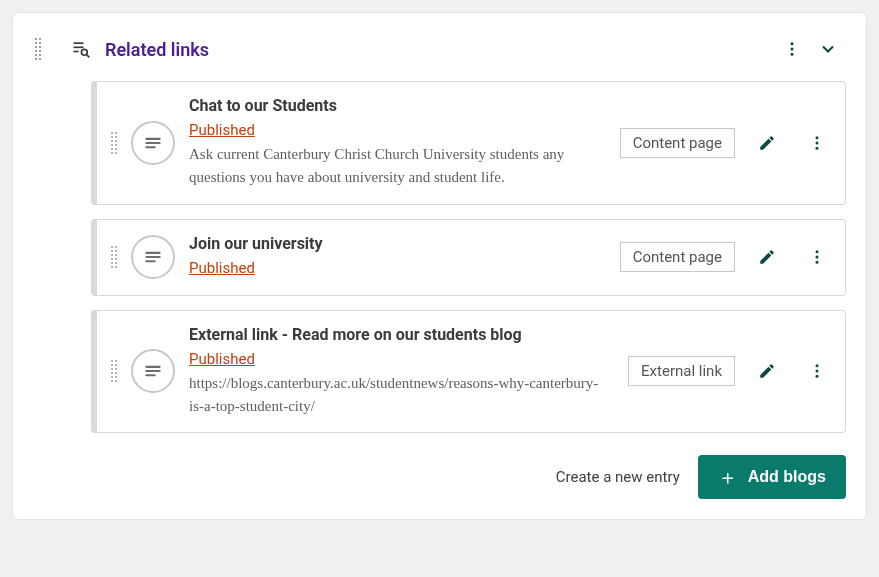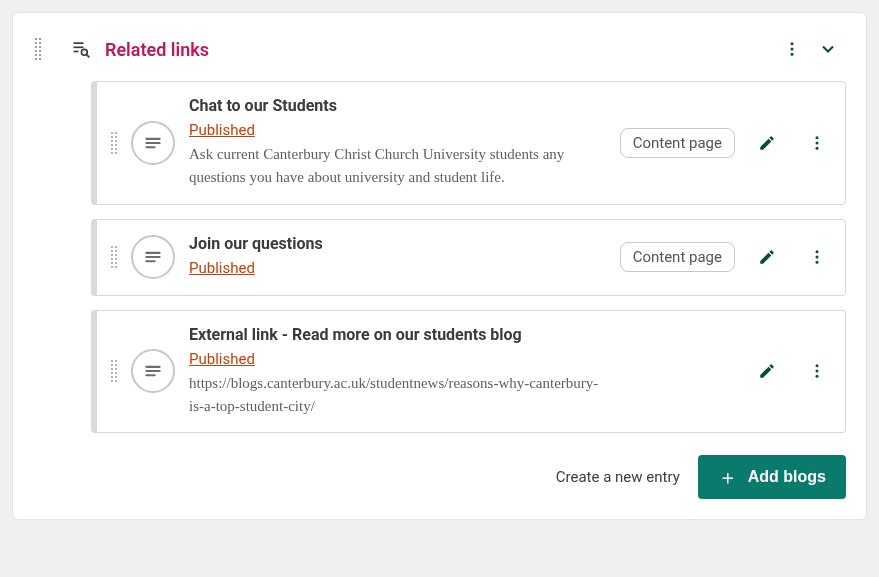--- a/index.html
+++ b/index.html
@@ -40,21 +40,21 @@
     width: 2px; height: 2px; background:#7a7a7a; border-radius:50%; display:block;
   }
   .header-icon {
     margin-left: 28px;
     margin-right: 14px;
     display:flex; align-items:center; justify-content:center;
   }
   .panel-title {
     font-size: 18px;
     font-weight: 600;
-    color: #be185d;
+    color: #4c1d95;
     flex: 1;
   }
   .icon-btn {
     width: 36px; height: 36px;
     display:flex; align-items:center; justify-content:center;
     border:none; background:transparent; cursor:pointer; border-radius:4px;
     color:#08403a;
   }
   .entries { margin-left: 42px; display:flex; flex-direction:column; gap:14px;padding-left:16px; }
   .entry {
@@ -86,21 +86,21 @@
   .entry-status {
     color:#c2410c; font-size:15px; margin-bottom:4px;text-decoration:underline;
   }
   .entry-desc {
     color:#5f5f5f; font-size:15px; line-height:1.55;
     max-width: 410px;
     word-wrap:break-word;
     font-family:Liberation Serif, serif;
   }
   .entry-badge {
-    border:1px solid #c7c7c7; border-radius:8px;
+    border:1px solid #c7c7c7; border-radius:0;
     padding:5px 12px; font-size:15px; color:#555; background:#fff;
     white-space:nowrap;
   }
   .footer {
     margin-top:22px; display:flex; justify-content:flex-end; align-items:center; gap:18px;
   }
   .create-link {
     color:#404040; font-size:15px; cursor:pointer;
   }
   .add-more-btn {
@@ -250,21 +250,21 @@
           </span>
       </div>
       <div class="entry-type-icon">
         <svg width="20" height="20" viewBox="0 0 24 24" fill="none" stroke="#6d6d6d" stroke-width="2.5" stroke-linecap="round">
           <line x1="4" y1="7" x2="20" y2="7"></line>
             <line x1="4" y1="12" x2="20" y2="12"></line>
             <line x1="4" y1="17" x2="14" y2="17"></line>
         </svg>
       </div>
       <div class="entry-body">
-        <div class="entry-title">Join our questions</div>
+        <div class="entry-title">Join our university</div>
         <div class="entry-status">Published</div>
       </div>
       <div class="entry-badge">Content page</div>
       <button class="icon-btn">
         <svg width="18" height="18" viewBox="0 0 24 24" fill="#0a4a42">
           <path d="M3 17.25V21h3.75L17.81 9.94l-3.75-3.75L3 17.25zM20.71 7.04a1 1 0 0 0 0-1.41l-2.34-2.34a1 1 0 0 0-1.41 0l-1.83 1.83 3.75 3.75 1.83-1.83z"></path>
         </svg>
       </button>
       <button class="icon-btn">
         <svg width="18" height="18" viewBox="0 0 24 24" fill="#0a4a42">
@@ -307,20 +307,21 @@
           <line x1="4" y1="7" x2="20" y2="7"></line>
             <line x1="4" y1="12" x2="20" y2="12"></line>
             <line x1="4" y1="17" x2="14" y2="17"></line>
         </svg>
       </div>
       <div class="entry-body">
         <div class="entry-title">External link - Read more on our students blog</div>
         <div class="entry-status">Published</div>
         <div class="entry-desc">https://blogs.canterbury.ac.uk/studentnews/reasons-why-canterbury-is-a-top-student-city/</div>
       </div>
+      <div class="entry-badge">External link</div>
       <button class="icon-btn">
         <svg width="18" height="18" viewBox="0 0 24 24" fill="#0a4a42">
           <path d="M3 17.25V21h3.75L17.81 9.94l-3.75-3.75L3 17.25zM20.71 7.04a1 1 0 0 0 0-1.41l-2.34-2.34a1 1 0 0 0-1.41 0l-1.83 1.83 3.75 3.75 1.83-1.83z"></path>
         </svg>
       </button>
       <button class="icon-btn">
         <svg width="18" height="18" viewBox="0 0 24 24" fill="#0a4a42">
           <circle cx="12" cy="5" r="2"></circle>
             <circle cx="12" cy="12" r="2"></circle>
             <circle cx="12" cy="19" r="2"></circle>

